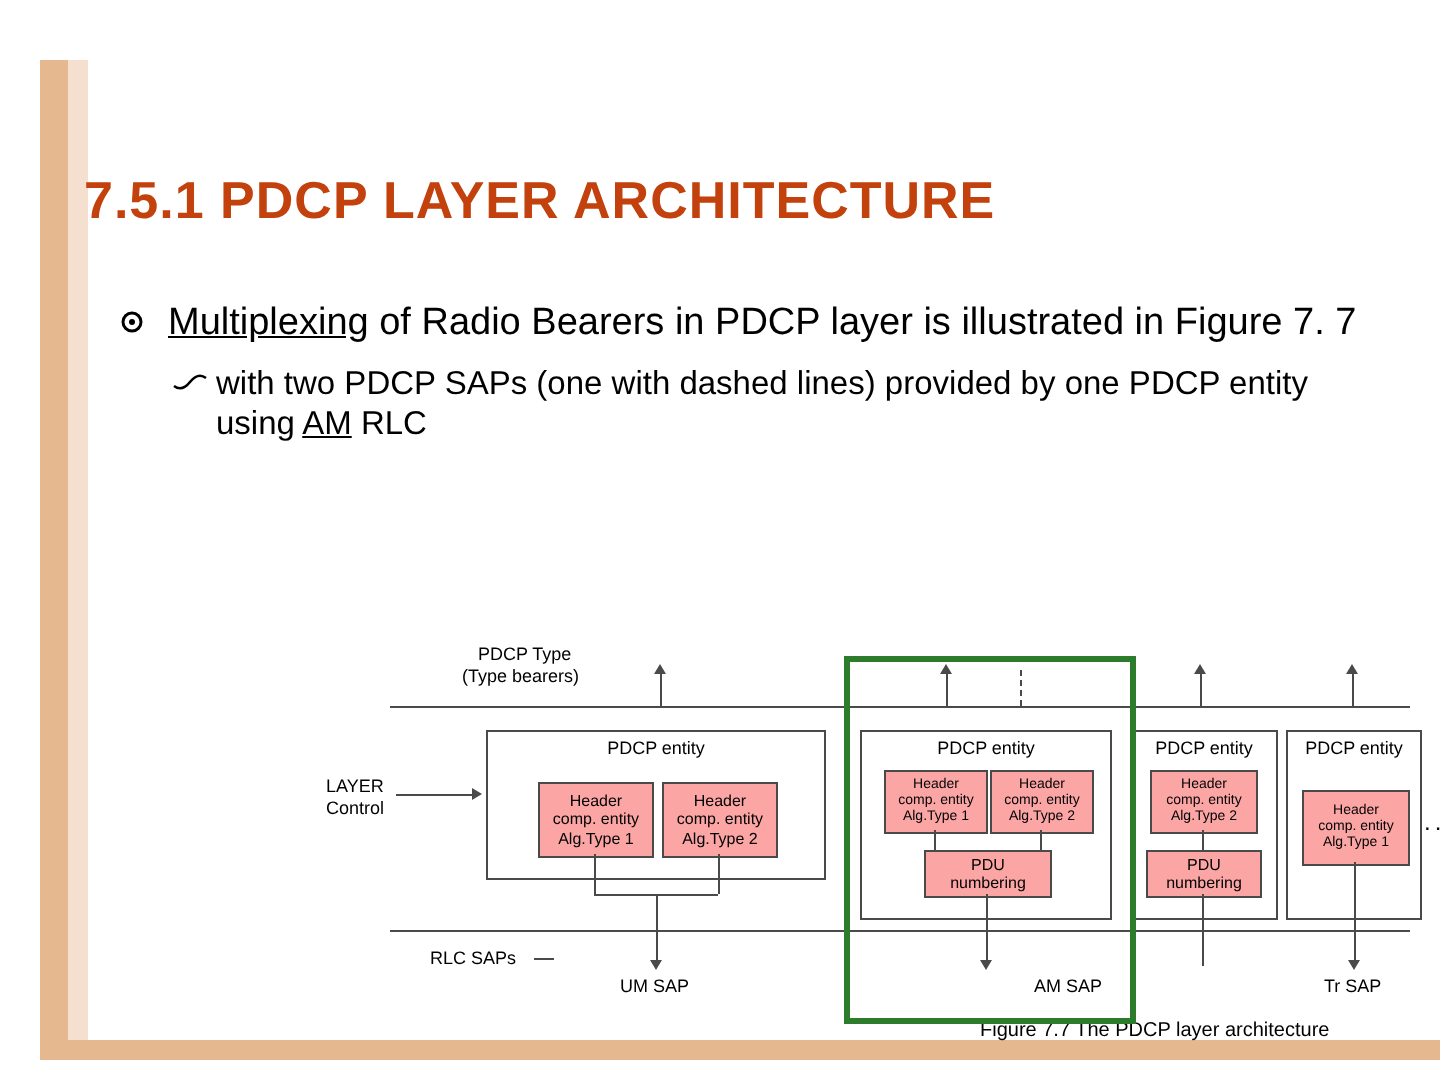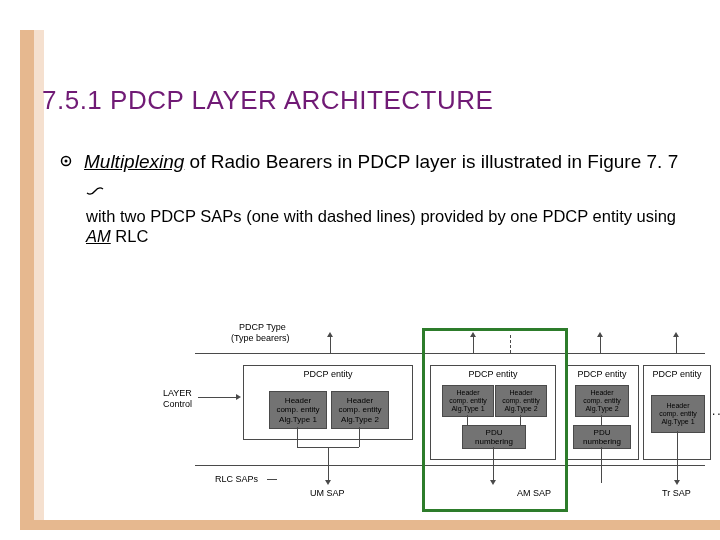--- a/index.html
+++ b/index.html
@@ -41,23 +41,23 @@
     top: 0;
     width: 10px;
     bottom: 10px;
     background: #f5e0cf;
   }
   .heading {
     position: absolute;
     top: 85px;
     left: 42px;
     font-size: 26px;
-    color: #701a75;
+    color: #c2410c;
     letter-spacing: 0.5px;
-    font-weight: 400;
+    font-weight: 700;
   }
   .body {
     position: absolute;
     top: 150px;
     left: 60px;
     right: 40px;
     font-size: 19px;
     color: #000;
     line-height: 1.25;
   }
@@ -65,27 +65,27 @@
     display: flex;
     margin-bottom: 6px;
   }
   .bullet {
     flex: 0 0 24px;
     font-size: 14px;
     padding-top: 4px;
     color: #000;
   }
   .txt { flex: 1; }
-  .u { text-decoration: underline; font-style: italic; }
+  .u { text-decoration: underline; }
   .sub-list {
     margin-top: 8px;
     margin-left: 26px;
     font-size: 16.5px;
   }
-  .sub-row { display: flex; flex-direction: column; }
+  .sub-row { display: flex; }
   .sub-bullet {
     flex: 0 0 22px;
     padding-top: 2px;
     display: flex;
     align-items: flex-start;
   }
   .swash {
     position: relative;
     width: 18px;
     height: 14px;
@@ -104,21 +104,21 @@
     position: absolute;
     font-size: 9px;
     color: #000;
     line-height: 1.1;
     text-align: center;
     white-space: nowrap;
   }
   .fig-box {
     position: absolute;
     border: 1px solid #4a4a4a;
-    background: #737373;
+    background: #fca5a5;
     font-size: 8px;
     display: flex;
     align-items: center;
     justify-content: center;
     text-align: center;
     line-height: 1.15;
     color: #000;
   }
   .big-border {
     border: 3px solid #2d7c2b;
@@ -254,13 +254,14 @@
 Alg.Type 1</div>
     <div class="line vline" style="left:512px; top:116px; height:52px;"></div>
     <div class="arrow-down" style="left:509px; top:165px;"></div>
     <div class="fig-label" style="left:497px; top:174px;">Tr SAP</div>
 
   <div class="fig-label" style="left:547px; top:90px; font-size:12px; letter-spacing:2px;">...</div>
 
   <div class="fig-label" style="left:50px; top:160px;">RLC SAPs</div>
   <div class="line hline" style="left:102px; width:10px; top:164px;"></div>
 
+  <div class="caption" style="left:325px; top:195px;">Figure 7.7   The PDCP layer architecture</div>
 </div>
 
 </body></html>

